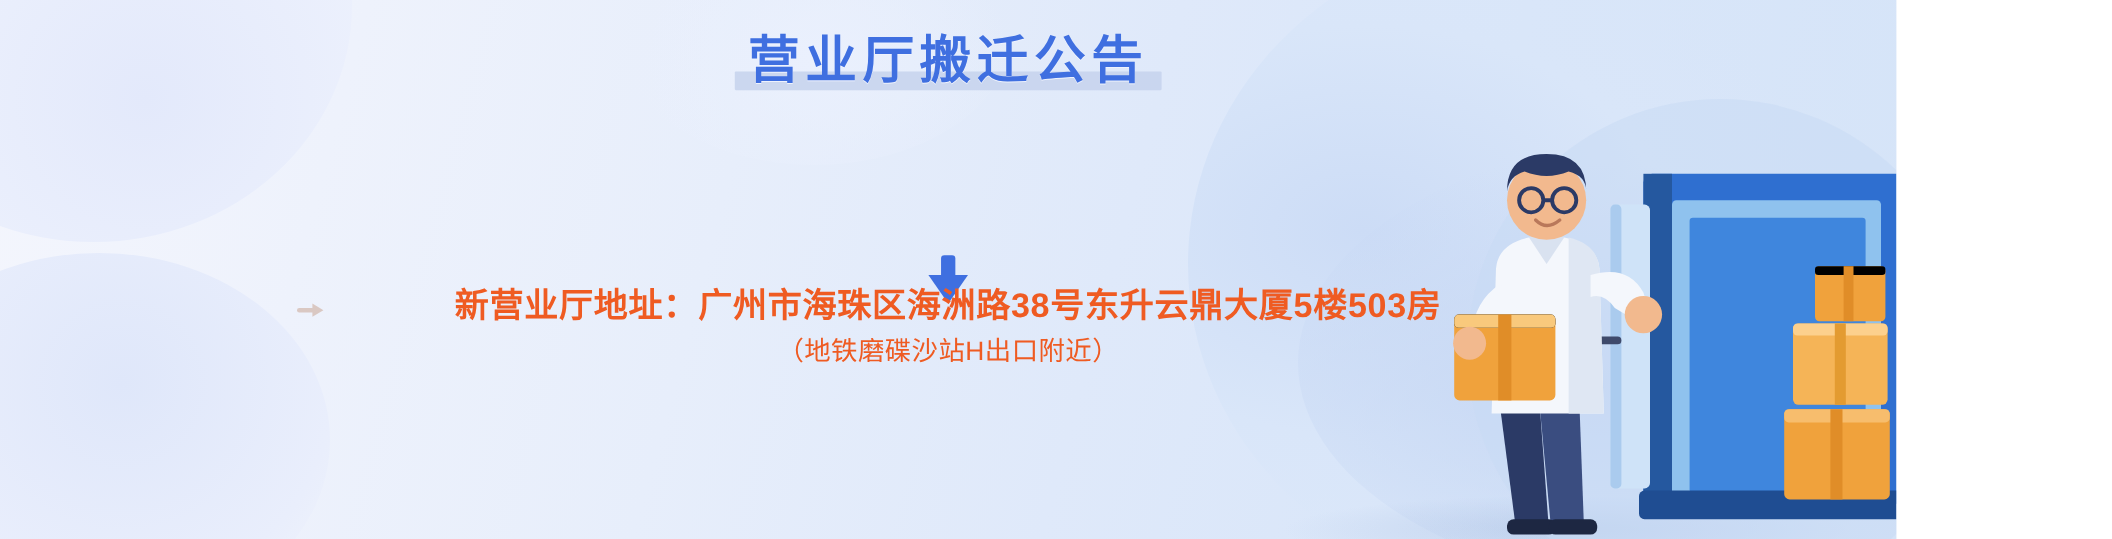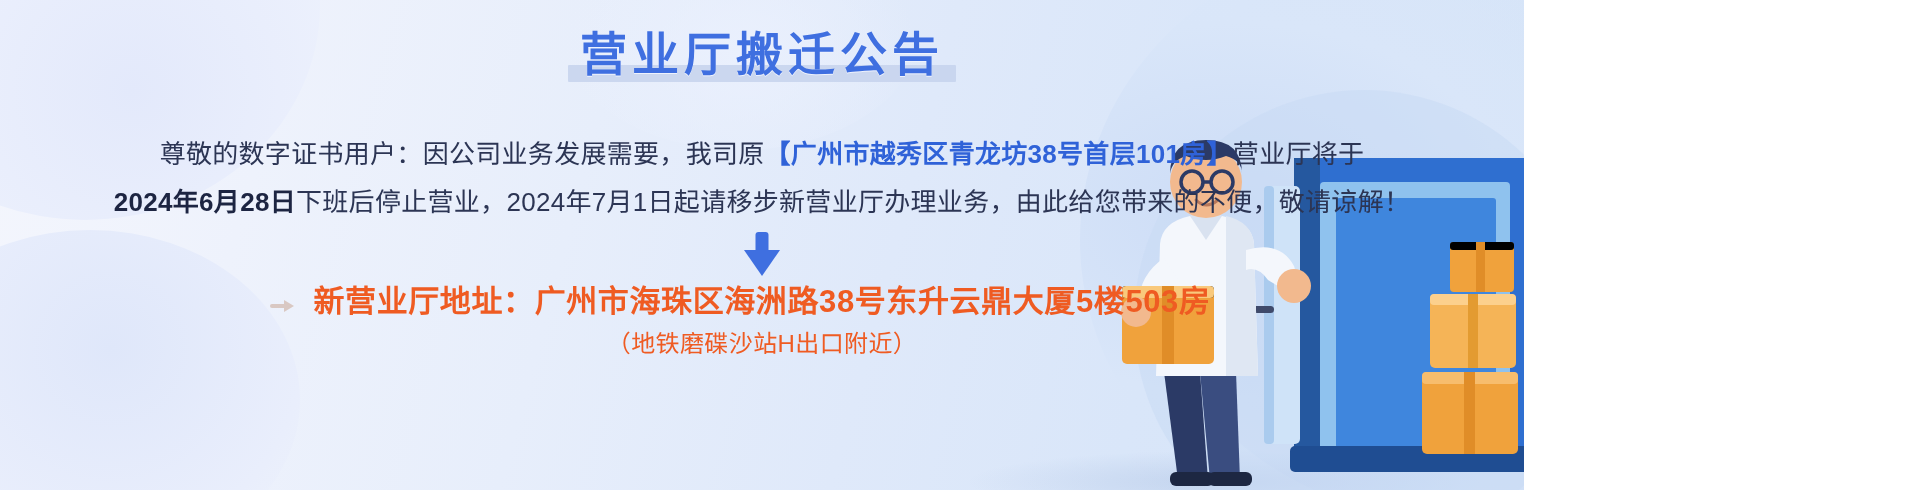--- a/index.html
+++ b/index.html
@@ -4,21 +4,21 @@
 <style>
   * { box-sizing: border-box; margin: 0; padding: 0; }
   html, body {
     width: 1920px;
     height: 490px;
     overflow: hidden;
     font-family: "Liberation Sans", "DejaVu Sans", sans-serif;
   }
   #banner {
     position: relative;
-    width: 1524px;
+    width: 1724px;
     height: 490px;
     background: linear-gradient(105deg,
         #f4f6fd 0%,
         #eef2fc 18%,
         #e7eefb 38%,
         #dfe9fa 58%,
         #d9e6f9 75%,
         #d5e4f8 100%);
     overflow: hidden;
   }
@@ -140,21 +140,21 @@
     width: 0; height: 0;
     border-left: 18px solid transparent;
     border-right: 18px solid transparent;
     border-top: 26px solid #3f6fe0;
   }
 
   
   .addr-wrap {
     position: absolute;
     left: 0; right: 0;
-    top: 280px;
+    top: 256px;
     text-align: center;
     z-index: 6;
   }
   .addr-main {
     font-size: 31px;
     font-weight: bold;
     color: #ef5b22;
     letter-spacing: .6px;
     line-height: 44px;
     white-space: nowrap;
@@ -217,28 +217,20 @@
   <div class="swoosh"></div>
   <div class="swoosh2"></div>
 
   <div class="title-wrap">
     <span class="title-inner">
       <span class="title-hl"></span>
       <span class="title-text">营业厅搬迁公告</span>
     </span>
   </div>
 
-  <div class="body-wrap">
-    <div class="line">
-      <span>尊敬的数字证书用户：因公司业务发展需要，我司原</span><span class="hl-blue">【广州市越秀区青龙坊38号首层101房】</span><span>营业厅将于</span>
-    </div>
-    <div class="line">
-      <span class="strong-dark">2024年6月28日</span><span>下班后停止营业，2024年7月1日起请移步新营业厅办理业务，由此给您带来的不便，敬请谅解！</span>
-    </div>
-  </div>
 
   <div class="arrow-wrap">
     <span class="arrow-down">
       <span class="stem"></span>
       <span class="head"></span>
     </span>
   </div>
 
   <div class="addr-wrap">
     <div class="tiny-arrow">

